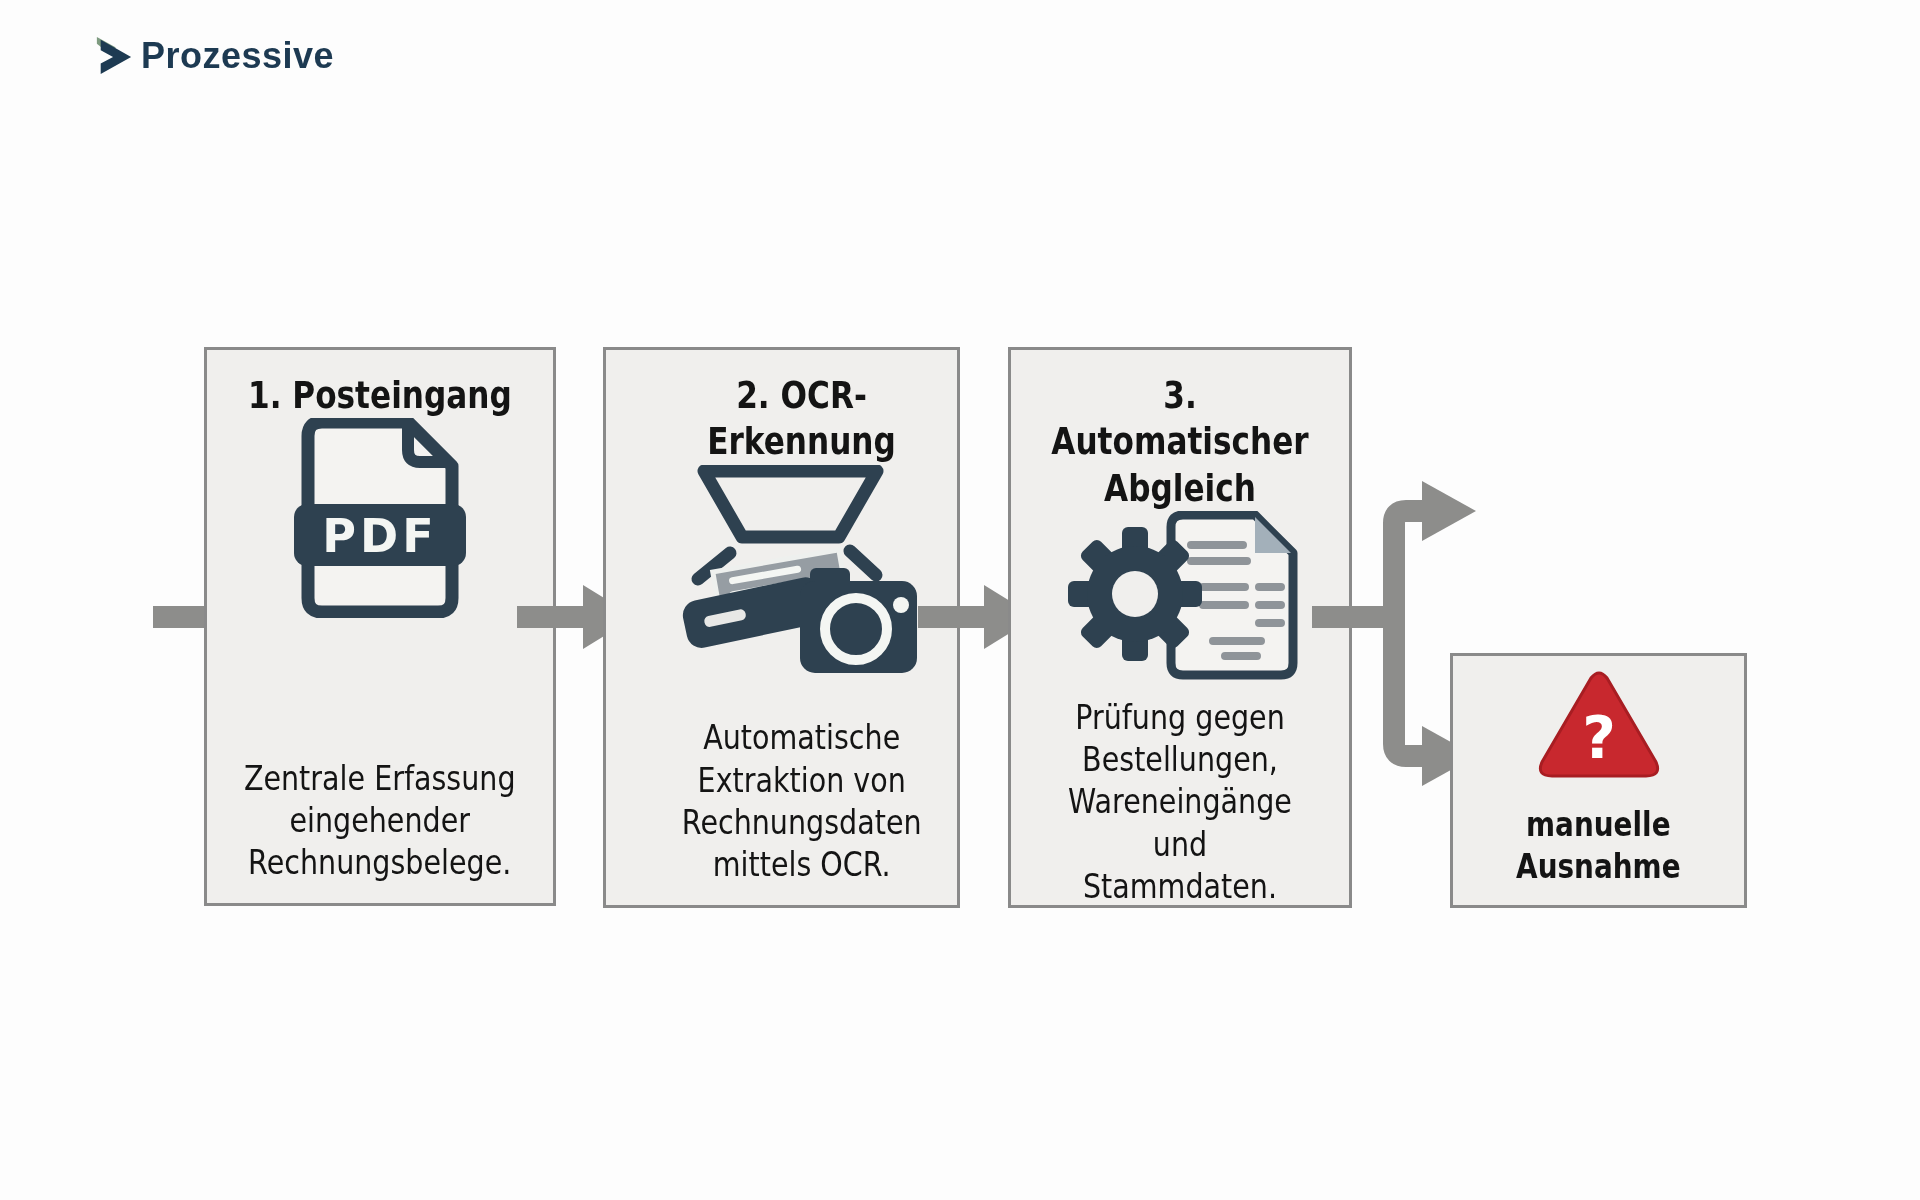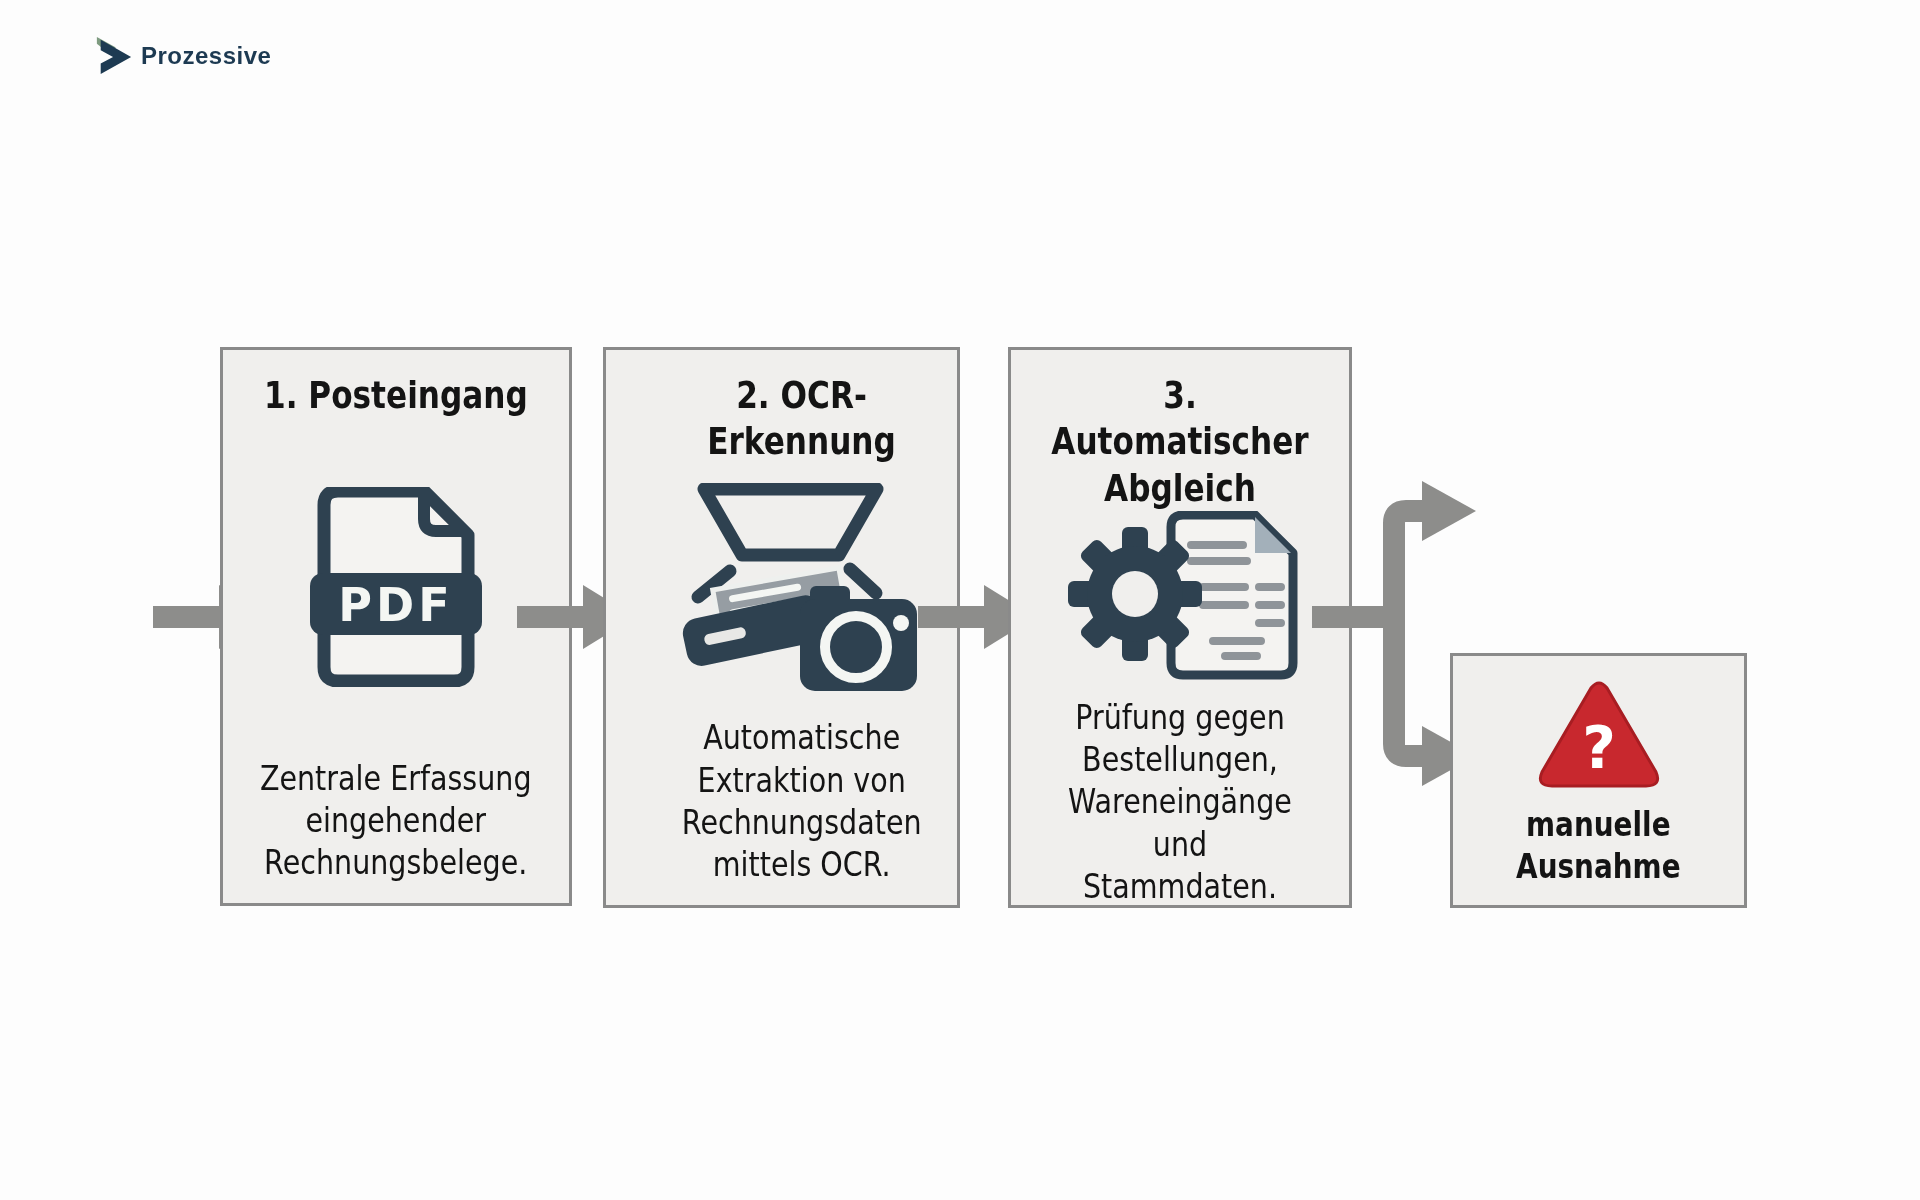--- a/index.html
+++ b/index.html
@@ -3,40 +3,40 @@
 <meta charset="utf-8">
 <style>
   html,body{margin:0;padding:0;}
   body{width:1920px;height:1200px;font-family:"Liberation Sans",sans-serif;}
   .canvas{position:relative;width:1920px;height:1200px;background:var(--page-bg,#fdfdfd);overflow:hidden;}
 
   .logo{position:absolute;left:95px;top:34px;display:flex;align-items:center;gap:8px;}
   .logo svg{display:block;}
   .logo-green{fill:var(--logo-green,#7e9b80);}
   .logo-navy{fill:var(--logo-navy,#1d3a52);}
-  .logo-text{font-size:24px;font-weight:700;letter-spacing:.5px;color:var(--logo-navy,#1d3a52);}
+  .logo-text{font-size:36px;font-weight:700;letter-spacing:.5px;color:var(--logo-navy,#1d3a52);}
 
   .title{position:absolute;left:163px;top:96px;margin:0;font-weight:400;font-size:60px;line-height:1.1;
          letter-spacing:.5px;color:var(--title,#2e4a59);}
 
   .box{position:absolute;background:var(--box-bg,#f0efed);border:3px solid var(--box-border,#8a8a8a);
        box-sizing:border-box;display:flex;flex-direction:column;align-items:center;}
-  .box1{left:220px;top:347px;width:352px;height:559px;}
+  .box1{left:204px;top:347px;width:352px;height:559px;}
   .box2{left:603px;top:347px;width:357px;height:561px;padding-left:40px;}
   .box3{left:1008px;top:347px;width:344px;height:561px;}
   .box4a{left:1450px;top:345px;width:297px;height:283px;}
   .box4b{left:1450px;top:653px;width:297px;height:255px;}
 
   .heading{margin-top:22px;font-family:"DejaVu Sans",sans-serif;font-weight:700;font-size:38px;line-height:1.22;
            color:var(--text,#141414);text-align:center;white-space:pre-line;transform:scaleX(.82);}
   .desc{margin-bottom:20px;font-family:"DejaVu Sans",sans-serif;font-weight:400;font-size:34px;line-height:1.24;
         color:var(--text,#141414);text-align:center;white-space:pre-line;transform:scaleX(.84);}
   .result-label{margin-bottom:16px;font-family:"DejaVu Sans",sans-serif;font-weight:700;font-size:34px;line-height:1.22;
         color:var(--text,#141414);text-align:center;white-space:pre-line;transform:scaleX(.82);}
-  .icon-zone{flex:1;display:flex;align-items:center;justify-content:center;width:100%;}
+  .icon-zone{flex:1;display:flex;justify-content:center;width:100%;}
 
   .flow-arrow{position:absolute;}
   .f-arrow{fill:var(--arrow,#8d8d8b);}
   .s-arrow{stroke:var(--arrow,#8d8d8b);}
   .f-dark{fill:var(--icon-dark,#2e4150);}
   .s-dark{stroke:var(--icon-dark,#2e4150);fill:none;}
   .f-bg{fill:var(--box-bg,#f0efed);}
   .f-docfill{fill:#f4f3f1;}
   .f-fold{fill:var(--fold-gray,#a3b0ba);}
   .s-line{stroke:var(--doc-line-gray,#8f9499);stroke-linecap:round;fill:none;}

